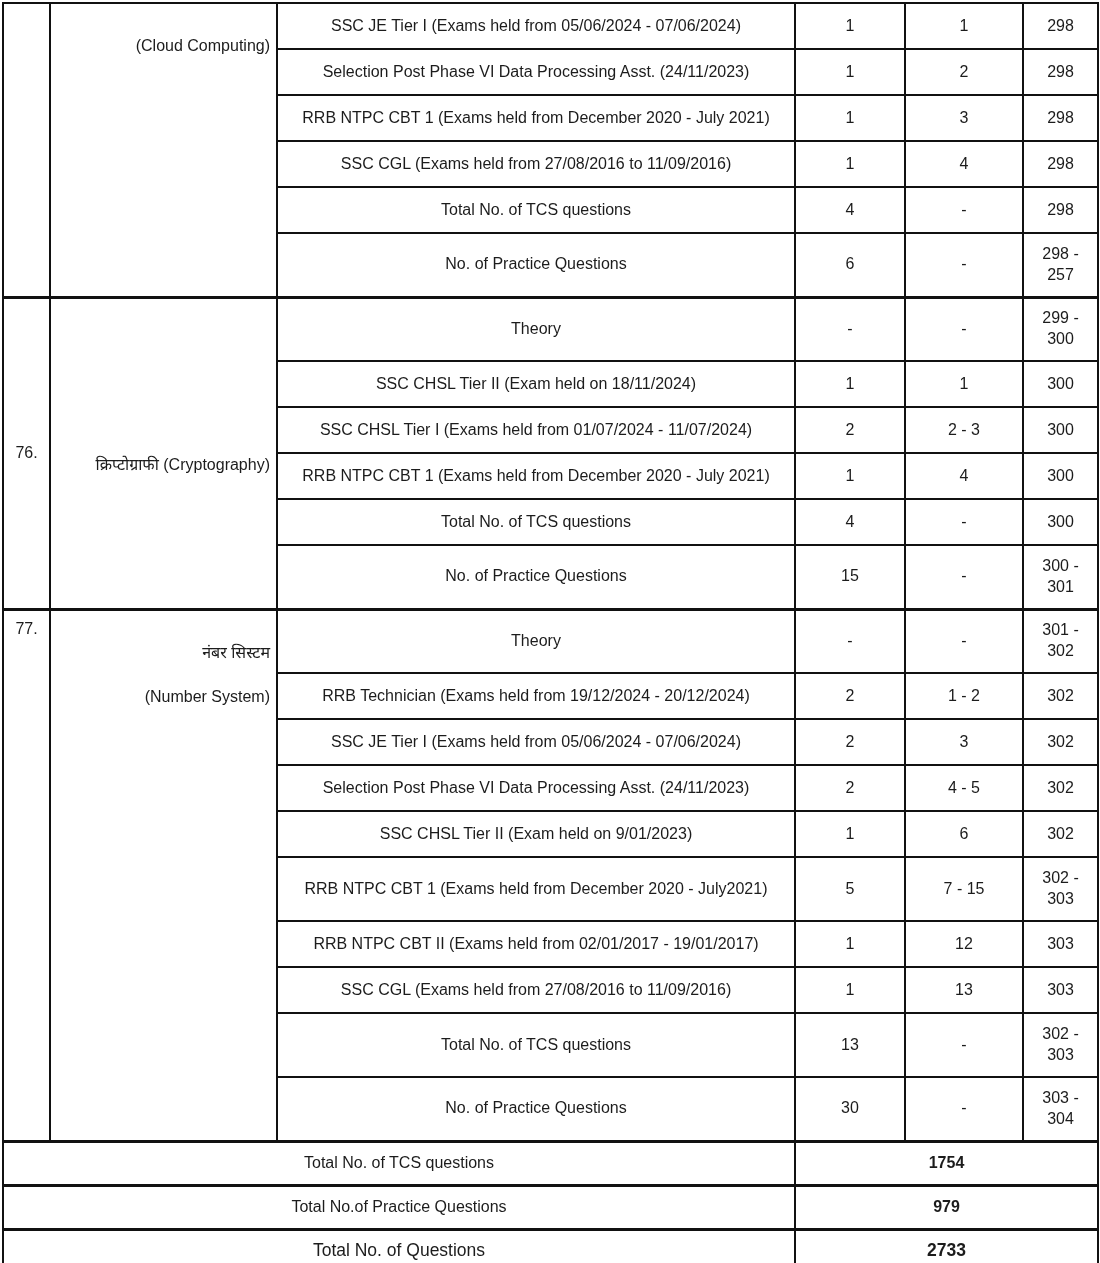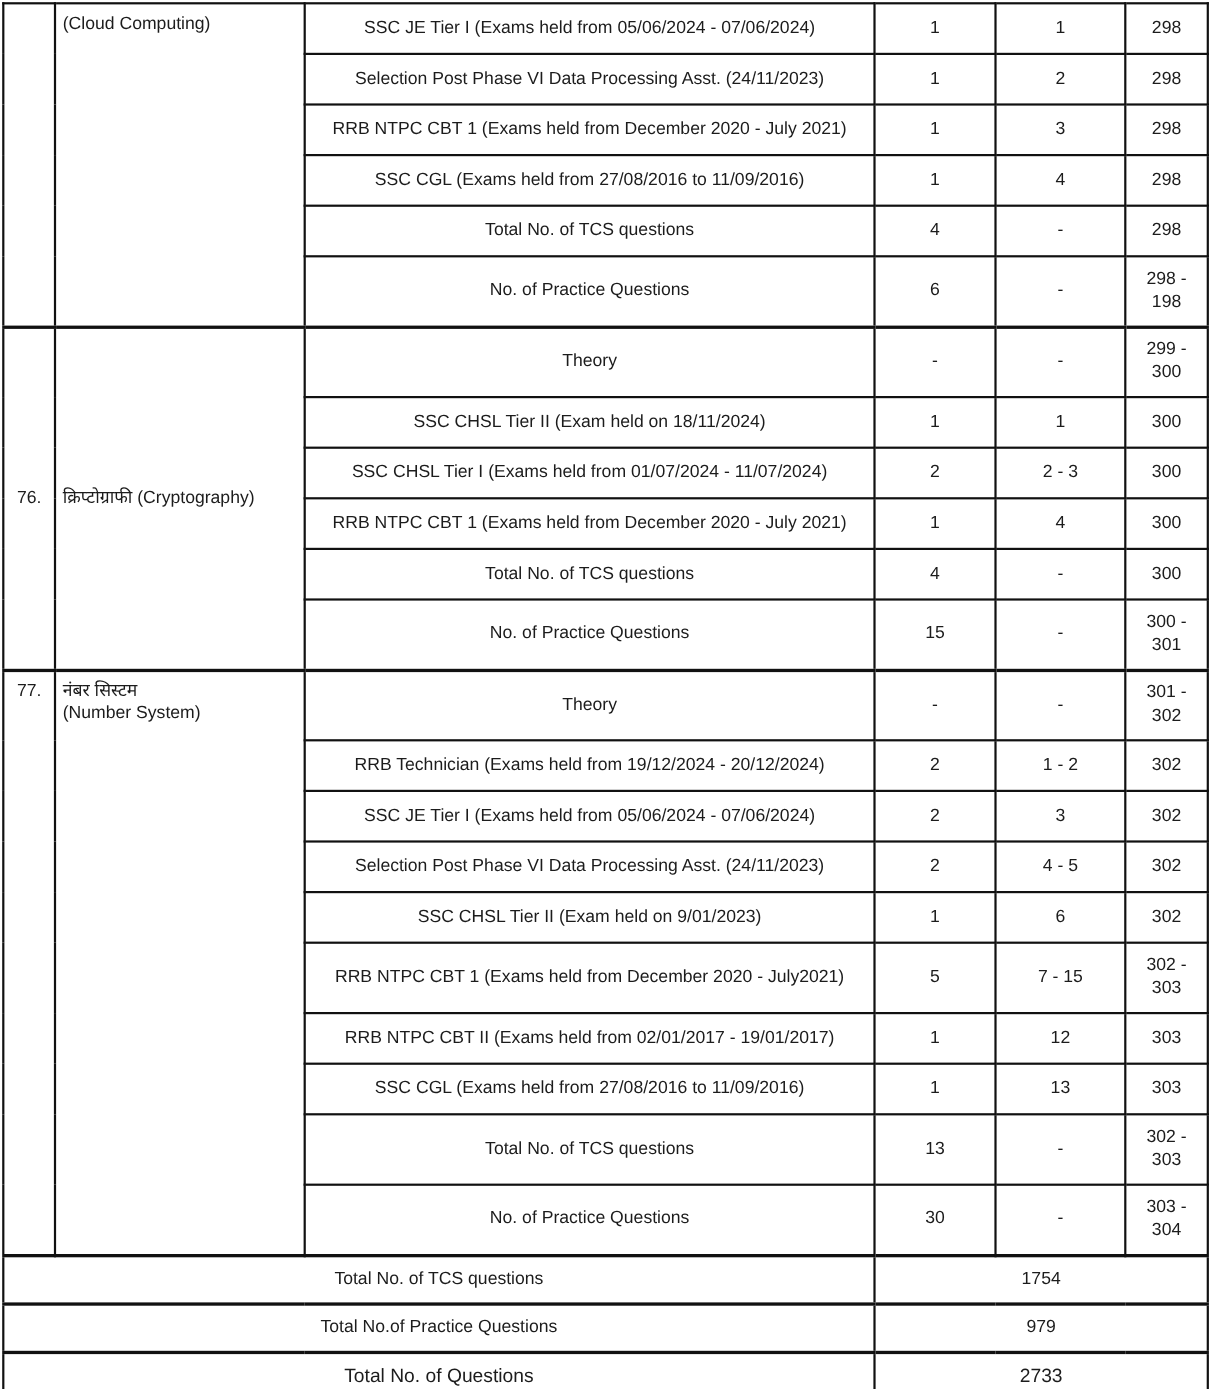--- a/index.html
+++ b/index.html
@@ -38,22 +38,22 @@
   tr.sec-start td { border-top: 3px solid #111111; }
   td.v-top { vertical-align: top; padding-top: 8px; }
   td.v-mid { vertical-align: middle; }
   tr.footer-row { height: 44px; }
   tr.footer-row td {
     border-top: 3px solid #111111;
     border-bottom: 3px solid #111111;
   }
   tr.footer-row:last-child td { border-bottom: 4px solid #111111; }
   tr.grand td { font-size: 17.5px; }
-  td.bold { font-weight: normal; }
-  .topic-line { text-align: left; }
+  td.bold { font-weight: bold; }
+  .topic-line { text-align: right; margin-top: 24px; }
 </style>
 </head>
 <body>
 
 <div class="page">
   <table class="toc">
     <colgroup>
       <col style="width:47px">
       <col style="width:227px">
       <col style="width:518px">
@@ -93,21 +93,21 @@
         <tr class="data-row">
           <td>Total No. of TCS questions</td>
           <td>4</td>
           <td>-</td>
           <td>298</td>
         </tr>
         <tr class="data-row tall">
           <td>No. of Practice Questions</td>
           <td>6</td>
           <td>-</td>
-          <td>298 - 198</td>
+          <td>298 - 257</td>
         </tr>
         <tr class="data-row sec-start tall">
           <td rowspan="6" class="v-mid">76.</td>
           <td rowspan="6" class="v-mid">
             <div class="topic-line">क्रिप्टोग्राफी (Cryptography)</div>
           </td>
           <td>Theory</td>
           <td>-</td>
           <td>-</td>
           <td>299 - 300</td>

